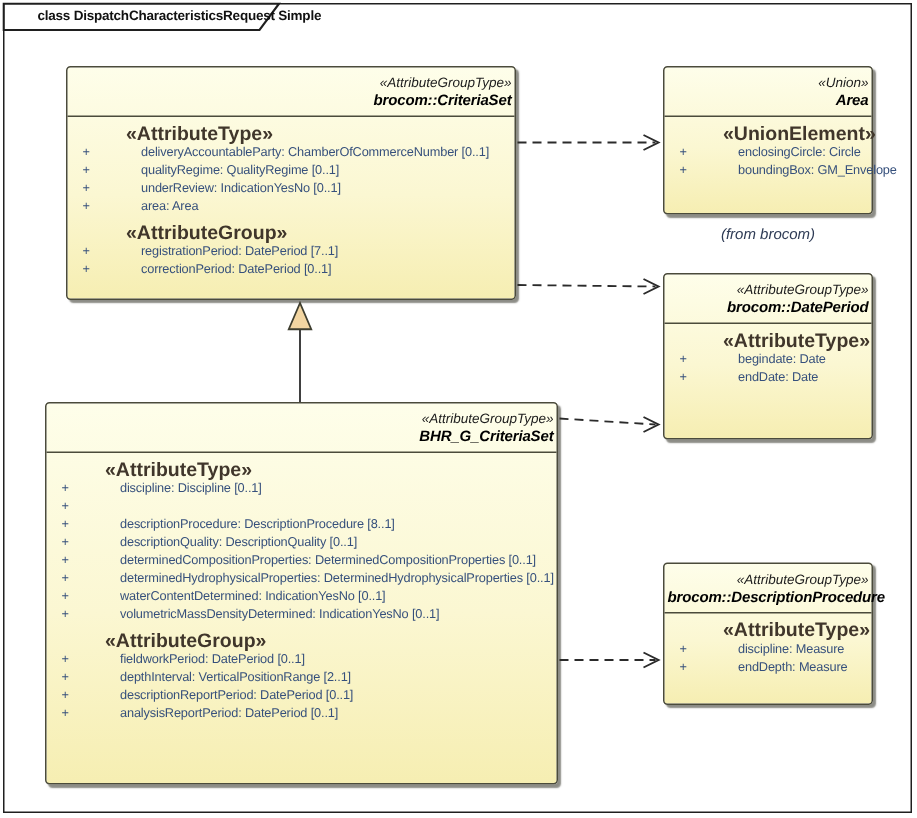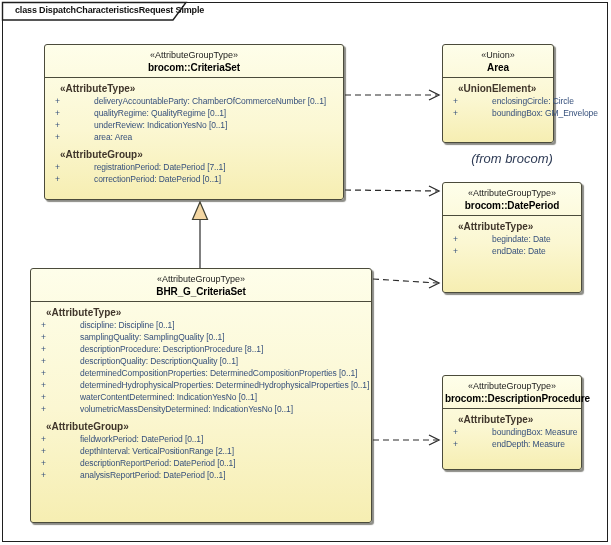--- a/index.html
+++ b/index.html
@@ -3,40 +3,40 @@
 <meta charset="utf-8">
 <style>
   html,body{margin:0;padding:0;background:#ffffff;}
   .canvas{
     position:relative;width:611px;height:545px;background:#ffffff;overflow:hidden;
     font-family:"Liberation Sans",sans-serif;-webkit-font-smoothing:antialiased;
   }
   .frame-border{position:absolute;left:2px;top:2px;right:3px;bottom:3px;border:1.5px solid #1f1f1f;z-index:0;}
   .overlay{position:absolute;left:0;top:0;width:611px;height:545px;z-index:1;}
   .frame-title{
-    position:absolute;left:15px;top:5px;z-index:4;font-size:9px;font-weight:bold;color:#111;
+    position:absolute;left:25px;top:5px;z-index:4;font-size:9px;font-weight:bold;color:#111;
     letter-spacing:-0.15px;white-space:nowrap;
   }
   .uml-box{
     position:absolute;z-index:2;box-sizing:border-box;
     background:linear-gradient(180deg,#fefeea 0%,#fbf7d2 55%,#f6eeb2 100%);
     border:1px solid #4b4b3b;border-radius:3px;
     box-shadow:2px 2px 1px rgba(45,45,35,0.55);
   }
-  .uml-header{text-align:center;padding:4px 2px 3px 2px;border-bottom:1px solid #4b4b3b;}
+  .uml-header{text-align:right;padding:4px 2px 3px 2px;border-bottom:1px solid #4b4b3b;font-style:italic;}
   .stereo{font-size:9px;color:#1c1c1c;line-height:12px;white-space:nowrap;}
   .cname{font-size:10px;font-weight:bold;color:#000;line-height:13px;white-space:nowrap;letter-spacing:-0.1px;}
   .uml-body{padding:5px 4px 0 7px;}
-  .sec-head{font-size:10px;font-weight:bold;color:#40362b;line-height:12px;padding-left:8px;white-space:nowrap;}
+  .sec-head{font-size:13px;font-weight:bold;color:#40362b;line-height:12px;padding-left:8px;white-space:nowrap;margin-left:24px;}
   .sec-head.gap{margin-top:6px;}
   .attr{display:flex;font-size:8.5px;color:#36507c;line-height:12px;letter-spacing:-0.1px;}
   .attr .vis{flex:none;width:15px;padding-left:3px;box-sizing:border-box;}
   .attr .txt{white-space:nowrap;padding-left:27px;}
   .note-label{
-    position:absolute;z-index:2;text-align:center;font-size:13px;font-style:italic;
+    position:absolute;z-index:2;text-align:center;font-size:10px;font-style:italic;
     color:#2e3b55;white-space:nowrap;
   }
   .dash{fill:none;stroke:#2b2b2b;stroke-width:1.2;stroke-dasharray:6 4;}
   .head{fill:none;stroke:#2b2b2b;stroke-width:1.3;}
   .gen-line{fill:none;stroke:#2b2b2b;stroke-width:1.2;}
   .gen-tri{fill:#f3d6a2;stroke:#3e3e30;stroke-width:1.2;}
   .tab-shape{fill:#ffffff;stroke:#1f1f1f;stroke-width:1.4;}
 </style>
 </head>
 <body>
@@ -105,21 +105,21 @@
           <span class="vis">+</span>
           <span class="txt">registrationPeriod: DatePeriod [7..1]</span>
         </div>
       <div class="attr">
           <span class="vis">+</span>
           <span class="txt">correctionPeriod: DatePeriod [0..1]</span>
         </div>
     </div>
   </div>
 
-  <div class="uml-box" style="left:442px;top:44px;width:112px;height:99px;">
+  <div class="uml-box" style="left:442px;top:44px;width:140px;height:99px;">
     <div class="uml-header">
       <div class="stereo">«Union»</div>
       <div class="cname">Area</div>
     </div>
     <div class="uml-body">
       <div class="sec-head">«UnionElement»</div>
       <div class="attr">
           <span class="vis">+</span>
           <span class="txt">enclosingCircle: Circle</span>
         </div>
@@ -155,21 +155,20 @@
       <div class="cname">BHR_G_CriteriaSet</div>
     </div>
     <div class="uml-body">
       <div class="sec-head">«AttributeType»</div>
       <div class="attr">
           <span class="vis">+</span>
           <span class="txt">discipline: Discipline [0..1]</span>
         </div>
       <div class="attr">
           <span class="vis">+</span>
-          <span class="txt">samplingQuality: SamplingQuality [0..1]</span>
         </div>
       <div class="attr">
           <span class="vis">+</span>
           <span class="txt">descriptionProcedure: DescriptionProcedure [8..1]</span>
         </div>
       <div class="attr">
           <span class="vis">+</span>
           <span class="txt">descriptionQuality: DescriptionQuality [0..1]</span>
         </div>
       <div class="attr">
@@ -210,21 +209,21 @@
 
   <div class="uml-box" style="left:442px;top:375px;width:140px;height:95px;">
     <div class="uml-header">
       <div class="stereo">«AttributeGroupType»</div>
       <div class="cname">brocom::DescriptionProcedure</div>
     </div>
     <div class="uml-body">
       <div class="sec-head">«AttributeType»</div>
       <div class="attr">
           <span class="vis">+</span>
-          <span class="txt">boundingBox: Measure</span>
+          <span class="txt">discipline: Measure</span>
         </div>
       <div class="attr">
           <span class="vis">+</span>
           <span class="txt">endDepth: Measure</span>
         </div>
     </div>
   </div>
 
 </div>
 

